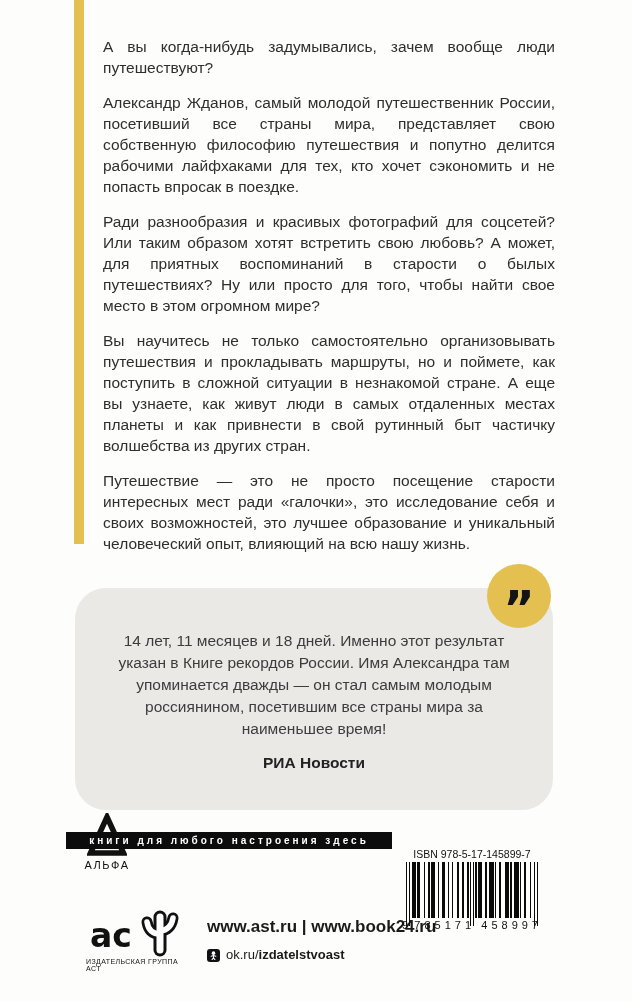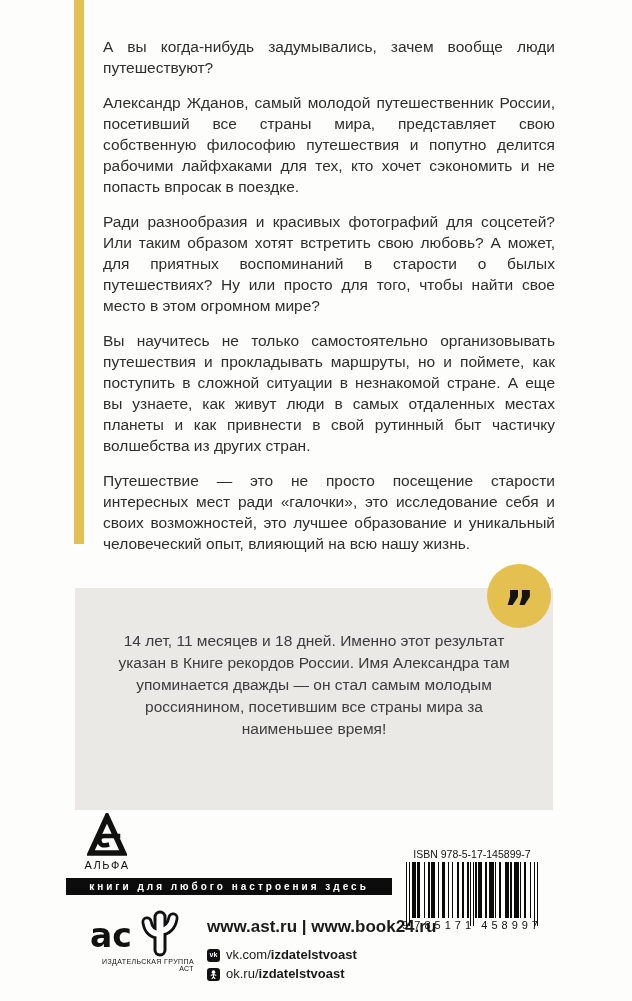--- a/index.html
+++ b/index.html
@@ -5,35 +5,35 @@
   html,body{margin:0;padding:0;background:#ffffff;}
   .page{
     position:relative;width:632px;height:1001px;margin:0 auto;
     background:#fdfdfb;overflow:hidden;
     font-family:"Liberation Sans",sans-serif;color:#2e2e2e;
   }
   .stripe{position:absolute;left:74px;top:0;width:10px;height:544px;background:#e4c051;}
   .blurb{position:absolute;left:103px;top:36px;width:452px;
     font-size:15.5px;line-height:21px;text-align:justify;color:#2e2e2e;}
   .blurb p{margin:0 0 14px 0;}
-  .quote-box{position:absolute;left:75px;top:588px;width:478px;height:222px;background:#eae9e6;}
+  .quote-box{position:absolute;left:75px;top:588px;width:478px;height:222px;background:#eae9e6;border-radius:31px;}
   .quote-text{padding:42px 42px 0;text-align:center;font-size:15.5px;line-height:22px;color:#3c3c3c;}
   .quote-attrib{margin-top:14px;text-align:center;font-weight:bold;font-size:15.5px;color:#222;}
   .quote-circle{position:absolute;left:487px;top:564px;width:64px;height:64px;border-radius:50%;
     background:#e4c051;display:flex;align-items:center;justify-content:center;overflow:hidden;}
   .quote-mark{font-family:"DejaVu Sans",sans-serif;font-weight:bold;font-size:48px;
     color:#141414;line-height:1;margin-top:24px;}
   
   .alpha{position:absolute;left:76px;top:813px;width:62px;text-align:center;}
   .alpha svg{display:block;margin:0 auto;}
   .alpha-label{font-weight:normal;font-size:11px;letter-spacing:1.5px;color:#111;margin-top:2px;}
-  .slogan-bar{position:absolute;left:66px;top:878px;width:326px;height:17px;background:#0c0c0c;
+  .slogan-bar{position:absolute;left:66px;top:832px;width:326px;height:17px;background:#0c0c0c;
     color:#ffffff;font-size:10px;font-weight:bold;letter-spacing:3px;
     display:flex;align-items:center;justify-content:center;white-space:nowrap;}
-  .ast{position:absolute;left:86px;top:897px;width:108px;text-align:right;}
+  .ast{position:absolute;left:86px;top:897px;width:108px;text-align:left;}
   .ast svg{display:block;margin:0 auto;}
   .ast-label{font-size:7px;letter-spacing:0.4px;color:#111;margin-top:1px;}
   .links{position:absolute;left:207px;top:917px;font-size:13px;color:#1a1a1a;}
   .links .sites{font-weight:bold;font-size:17px;margin-bottom:10px;}
   .link-row{display:flex;align-items:center;gap:6px;margin-top:3px;line-height:16px;}
   .sicon{width:13px;height:13px;background:#111;border-radius:3px;color:#fff;
     font-size:7px;font-weight:bold;display:flex;align-items:center;justify-content:center;flex:0 0 13px;}
   .isbn-area{position:absolute;left:398px;top:848px;width:148px;text-align:center;}
   .isbn-label{font-size:10.5px;color:#111;margin-bottom:2px;white-space:nowrap;}
   .barcode{display:flex;align-items:flex-start;justify-content:center;height:64px;}
@@ -54,20 +54,21 @@
   <div class="blurb">
     <p>А вы когда-нибудь задумывались, зачем вообще люди путешествуют?</p>
     <p>Александр Жданов, самый молодой путешественник России, посетивший все страны мира, представляет свою собственную философию путешествия и попутно делится рабочими лайфхаками для тех, кто хочет сэкономить и не попасть впросак в поездке.</p>
     <p>Ради разнообразия и красивых фотографий для соцсетей? Или таким образом хотят встретить свою любовь? А может, для приятных воспоминаний в старости о былых путешествиях? Ну или просто для того, чтобы найти свое место в этом огромном мире?</p>
     <p>Вы научитесь не только самостоятельно организовывать путешествия и прокладывать маршруты, но и поймете, как поступить в сложной ситуации в незнакомой стране. А еще вы узнаете, как живут люди в самых отдаленных местах планеты и как привнести в свой рутинный быт частичку волшебства из других стран.</p>
     <p>Путешествие — это не просто посещение старости интересных мест ради «галочки», это исследование себя и своих возможностей, это лучшее образование и уникальный человеческий опыт, влияющий на всю нашу жизнь.</p>
   </div>
 
   <div class="quote-box">
     <div class="quote-text">14 лет, 11 месяцев и 18 дней. Именно этот результат указан в Книге рекордов России. Имя Александра там упоминается дважды — он стал самым молодым россиянином, посетившим все страны мира за наименьшее время!</div>
+    <div class="quote-attrib">РИА Новости</div>
   </div>
   <div class="quote-circle">
     <span class="quote-mark">”</span>
   </div>
 
   <div class="alpha">
     <svg width="40" height="44" viewBox="0 0 40 44">
       <path d="M20 4 L36.5 40 L3.5 40 Z" fill="none" stroke="#111" stroke-width="5.5" stroke-linejoin="miter"></path>
       <path d="M31 23 L17 23 Q11.5 23.5 12.5 28.5 Q13.5 33.5 20 32" fill="none" stroke="#111" stroke-width="4.5" stroke-linecap="square"></path>
     </svg>
@@ -85,24 +86,20 @@
       <path d="M70 53 L70 20" stroke="#fff" stroke-width="7" stroke-linecap="round" fill="none"></path>
       <path d="M70 37 Q59 37 57 25" stroke="#fff" stroke-width="5.5" stroke-linecap="round" fill="none"></path>
       <path d="M70 34 Q81 33 83 21" stroke="#fff" stroke-width="5.5" stroke-linecap="round" fill="none"></path>
     </svg>
     <div class="ast-label">ИЗДАТЕЛЬСКАЯ ГРУППА АСТ</div>
   </div>
 
   <div class="links">
     <div class="sites">www.ast.ru | www.book24.ru</div>
     <div class="link-row">
-      <span class="sicon">vk</span>
-      <span><span>vk.com/</span><b>izdatelstvoast</b></span>
-    </div>
-    <div class="link-row">
       <span class="sicon">
         <svg width="9" height="9" viewBox="0 0 10 10">
             <circle cx="5" cy="2.4" r="2" fill="#fff"></circle>
             <path d="M5 4.8 V7.6 M2.4 5.8 L5 4.9 L7.6 5.8 M3.4 9.5 L5 7.6 L6.6 9.5" stroke="#fff" stroke-width="1.2" fill="none" stroke-linecap="round" stroke-linejoin="round"></path>
           </svg>
       </span>
       <span><span>ok.ru/</span><b>izdatelstvoast</b></span>
     </div>
   </div>
 

